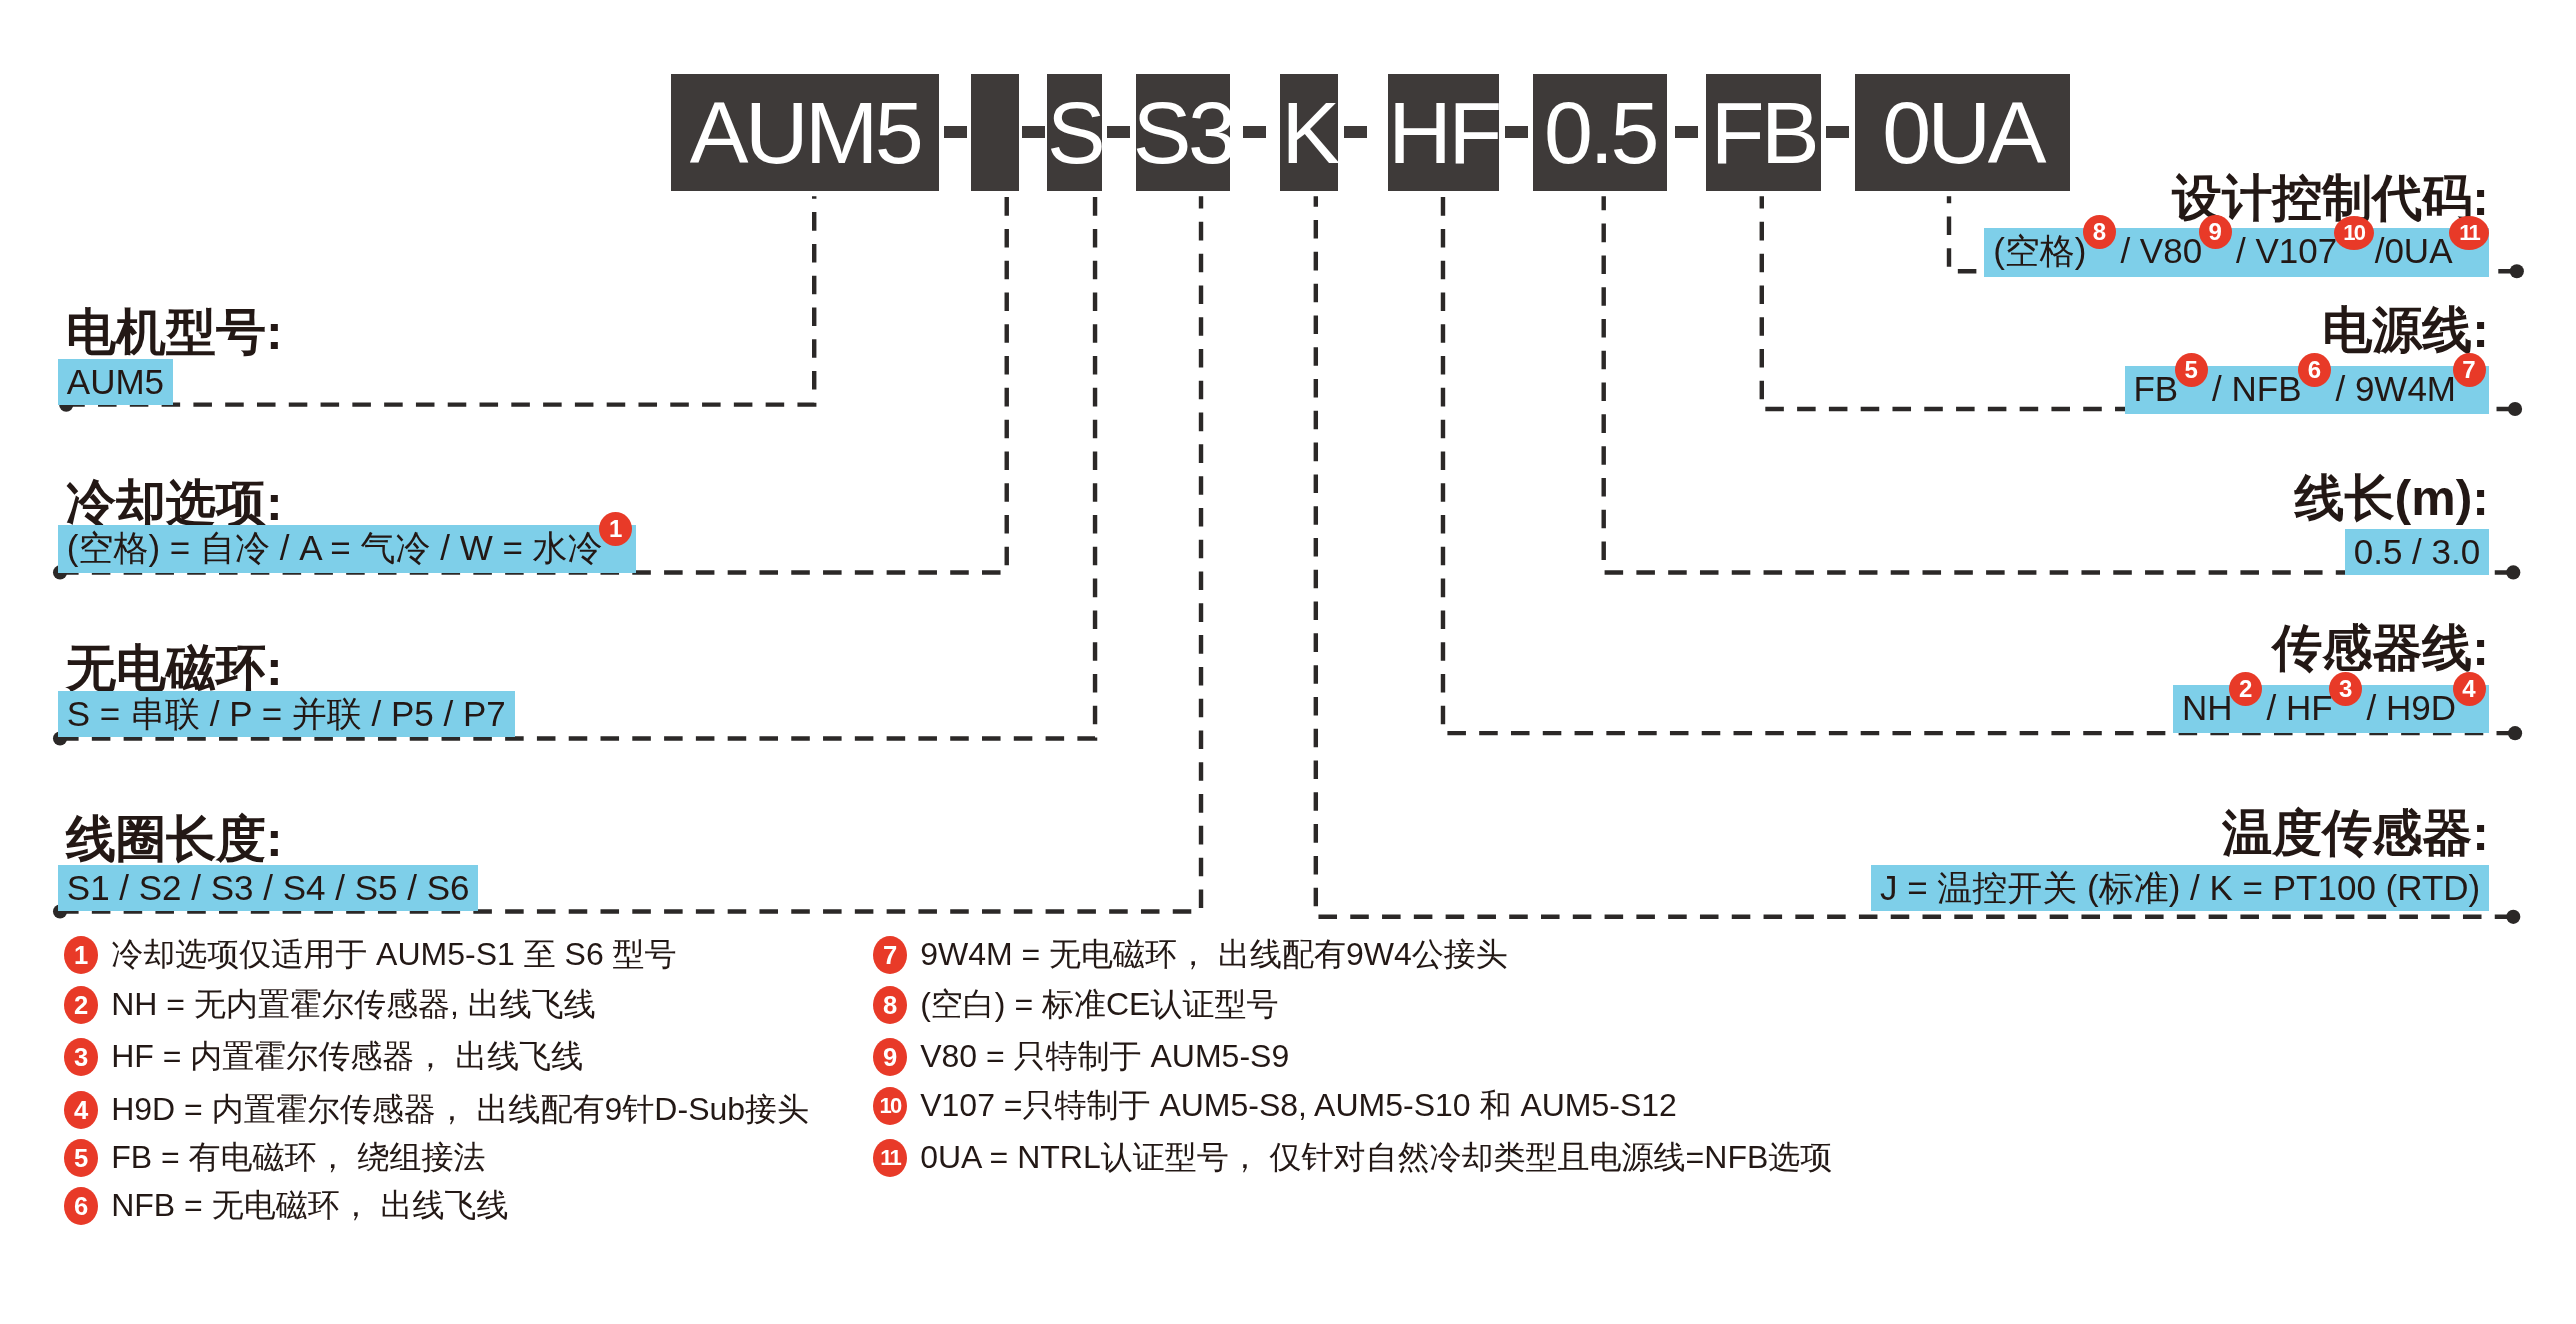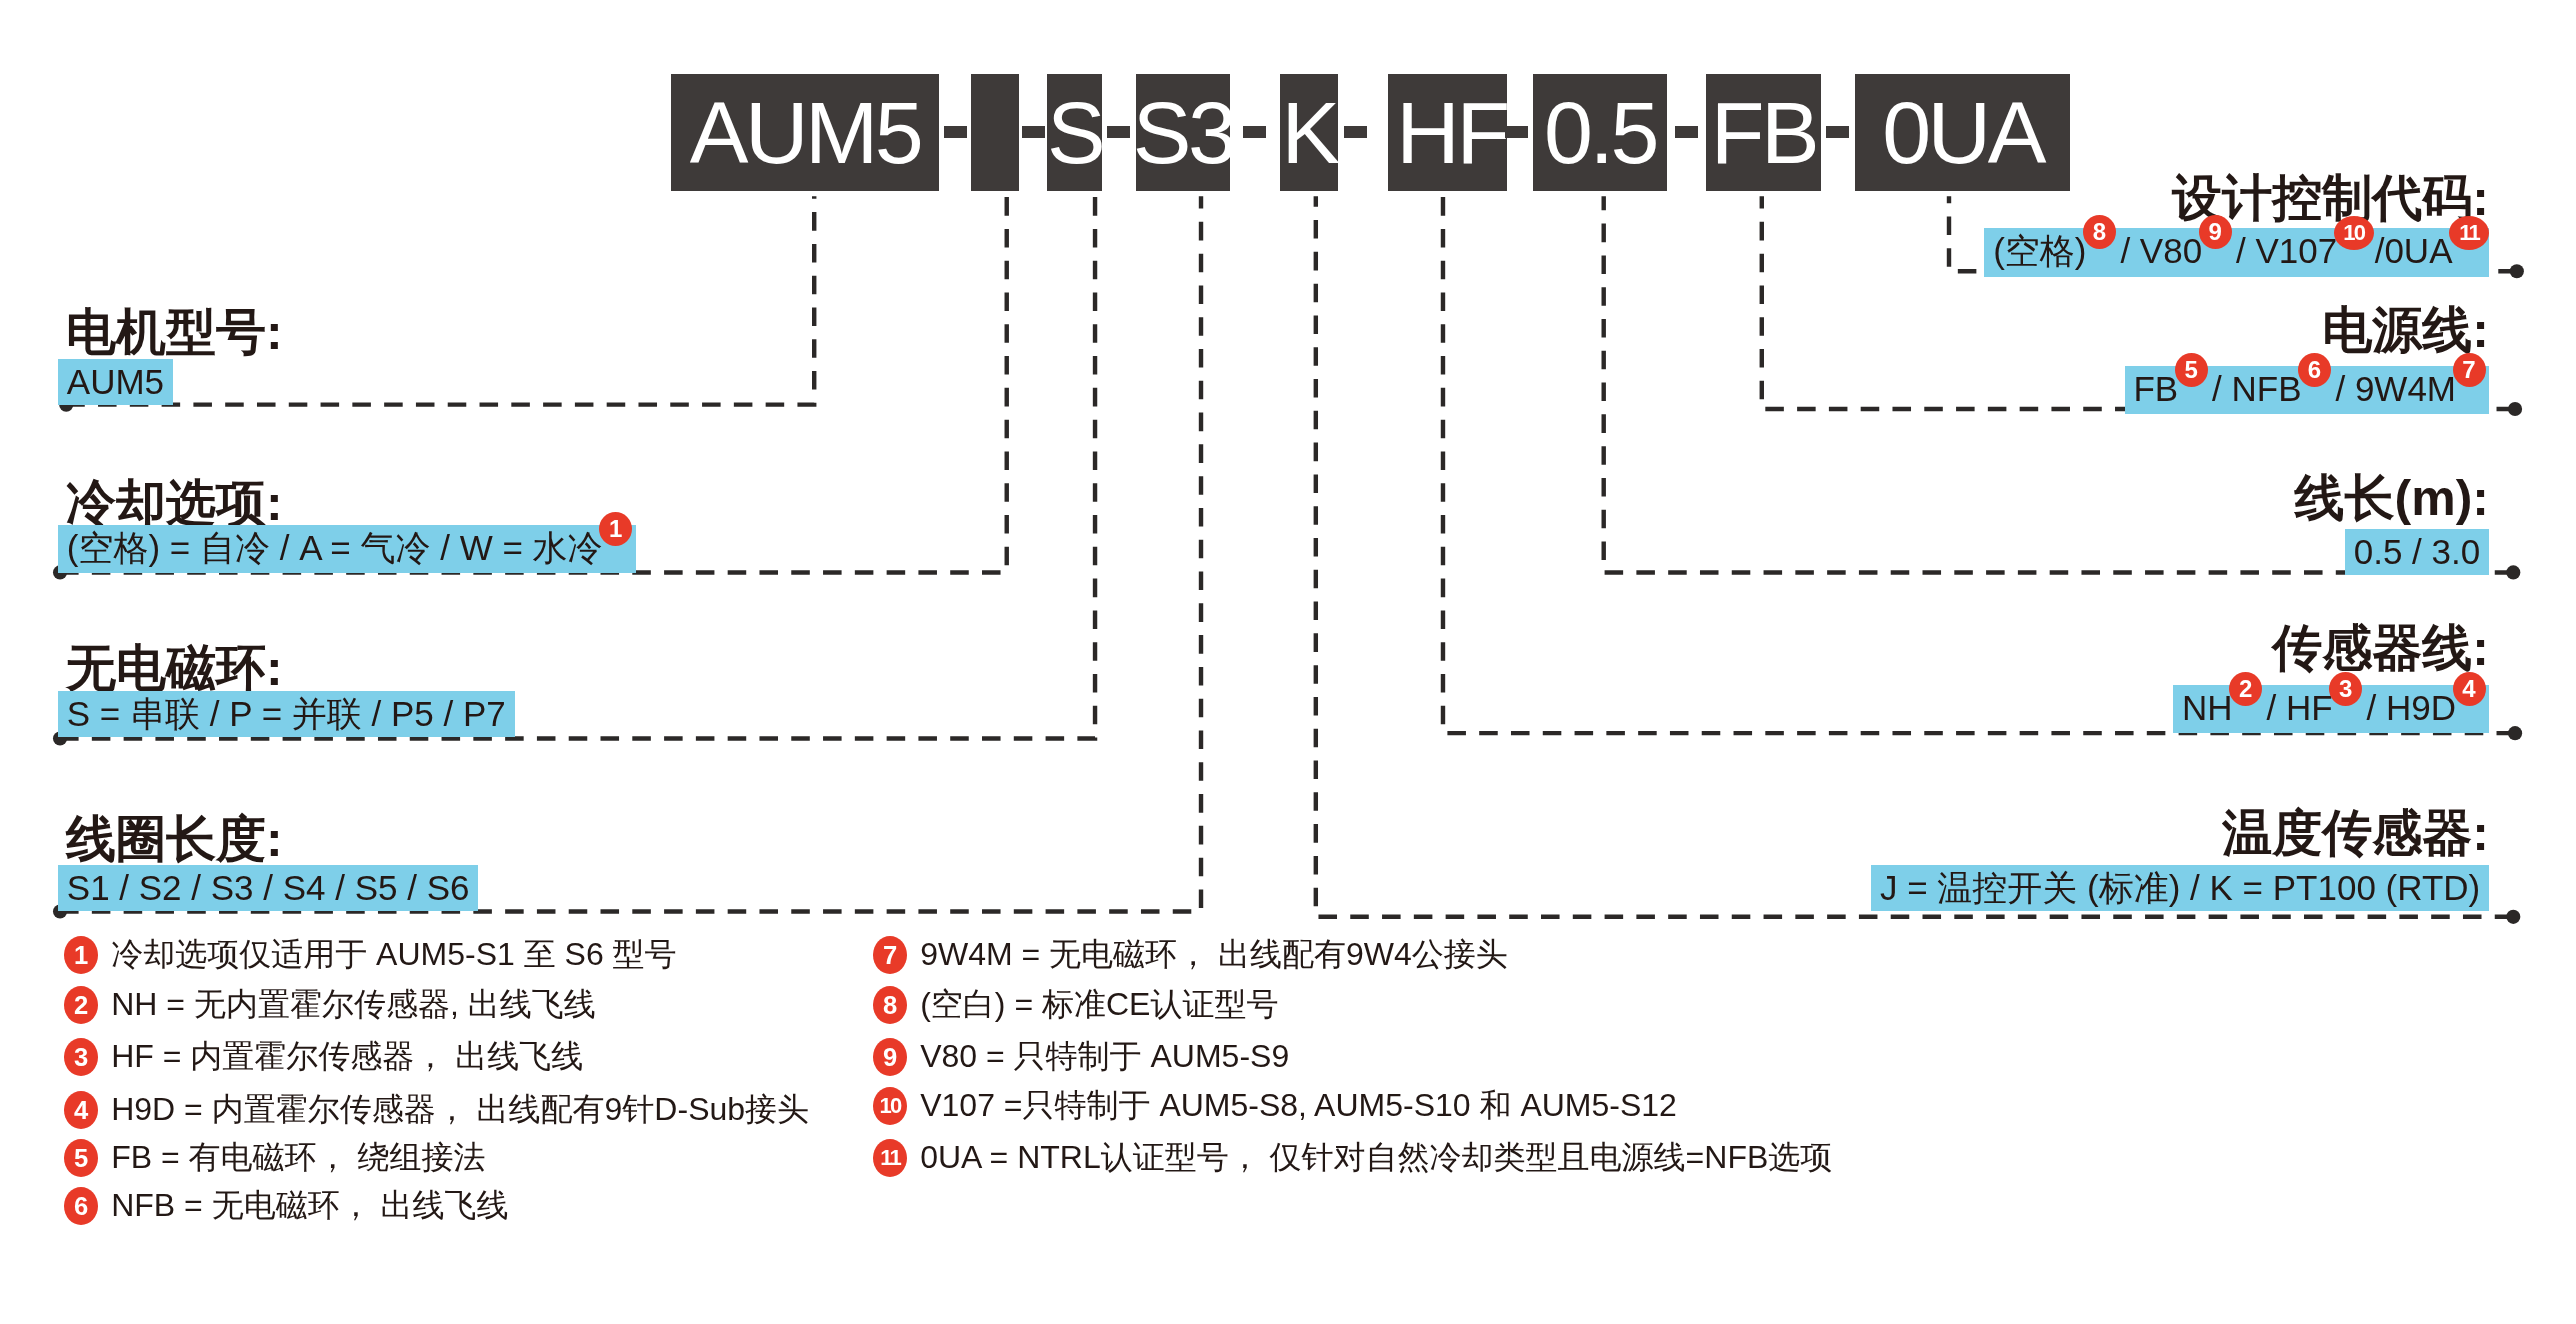--- a/index.html
+++ b/index.html
@@ -89,21 +89,21 @@
       </div>
       <div class="hyph" style="left: 1107px;"></div>
       <div class="mbox" style="left: 1136px; width: 94px;">
         <span>S3</span>
       </div>
       <div class="hyph" style="left: 1243px;"></div>
       <div class="mbox" style="left: 1280px; width: 58px;">
         <span>K</span>
       </div>
       <div class="hyph" style="left: 1344px;"></div>
-      <div class="mbox" style="left: 1388px; width: 111px; padding-left: 8px;">
+      <div class="mbox" style="left: 1388px; width: 111px;">
         <span>HF</span>
       </div>
       <div class="hyph" style="left: 1505px;"></div>
       <div class="mbox" style="left: 1533px; width: 134px;">
         <span>0.5</span>
       </div>
       <div class="hyph" style="left: 1675px;"></div>
       <div class="mbox" style="left: 1706px; width: 115px;">
         <span>FB</span>
       </div>

